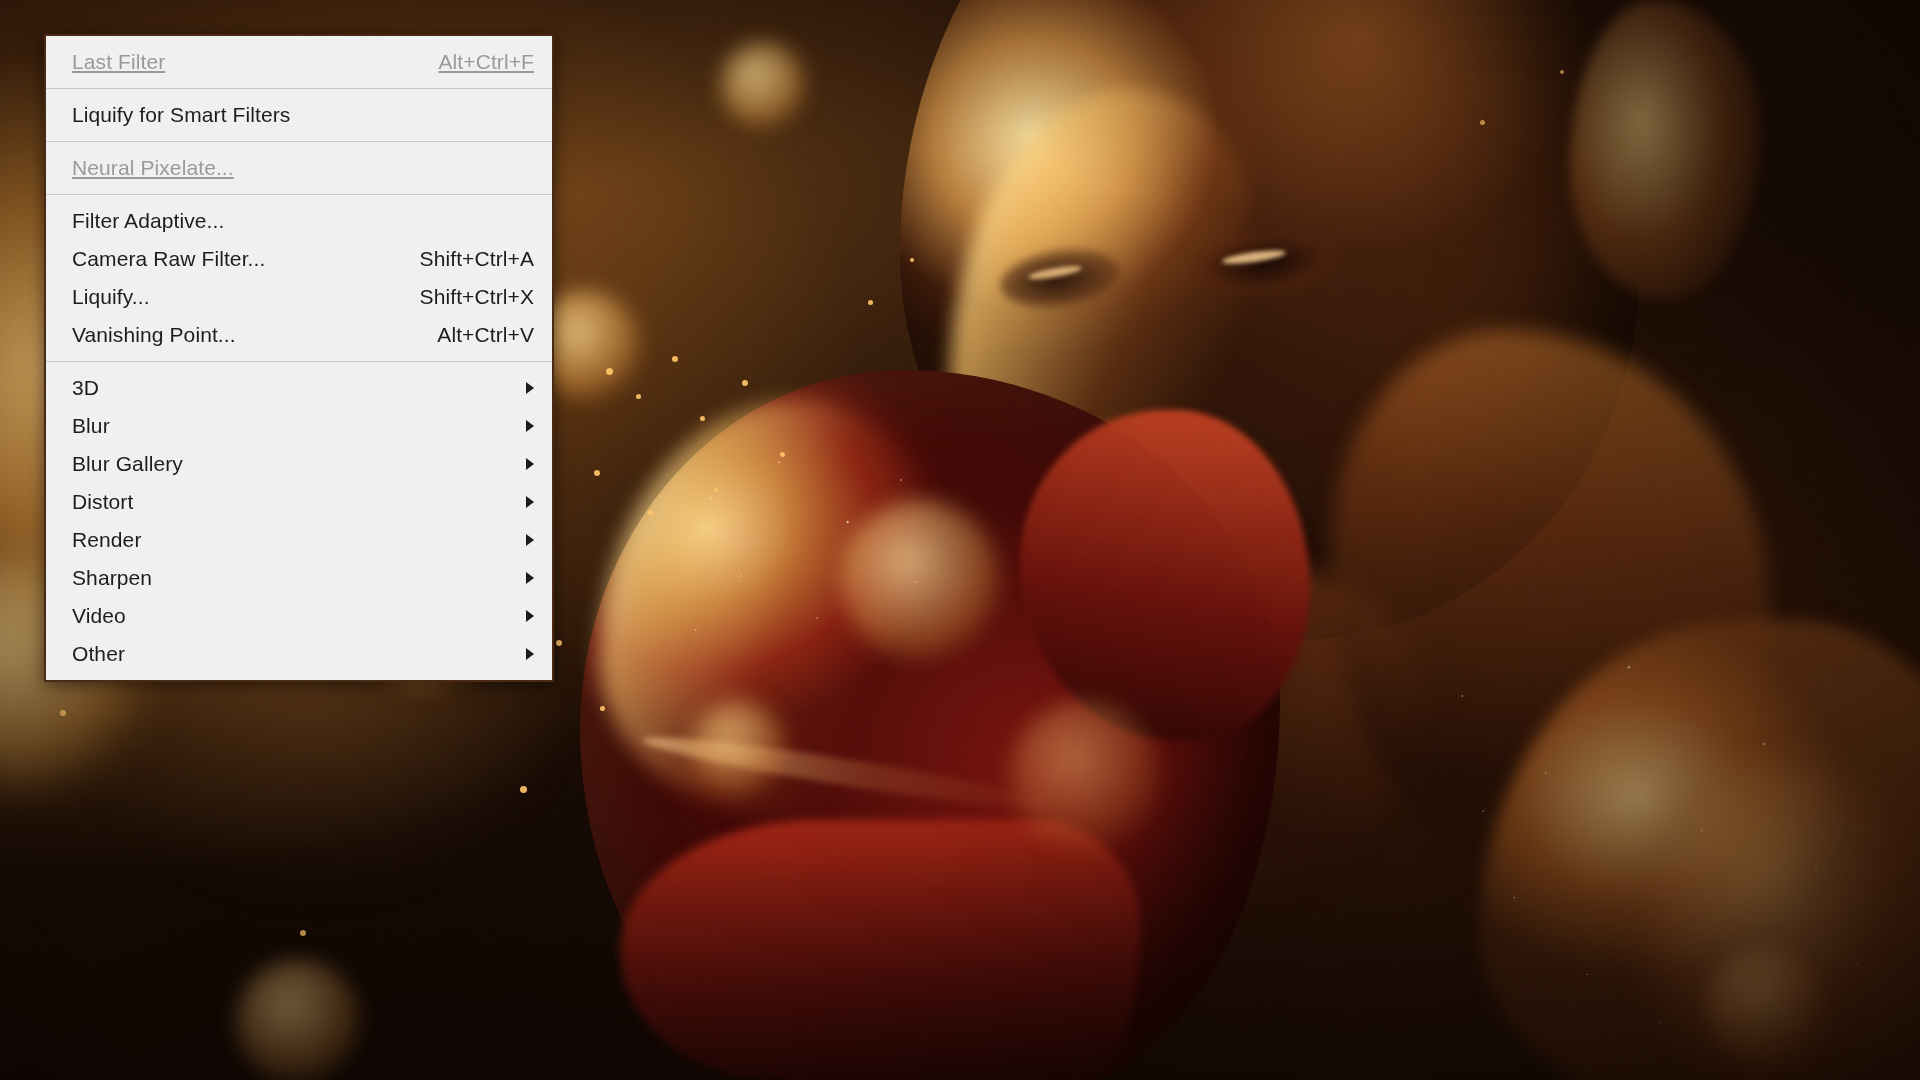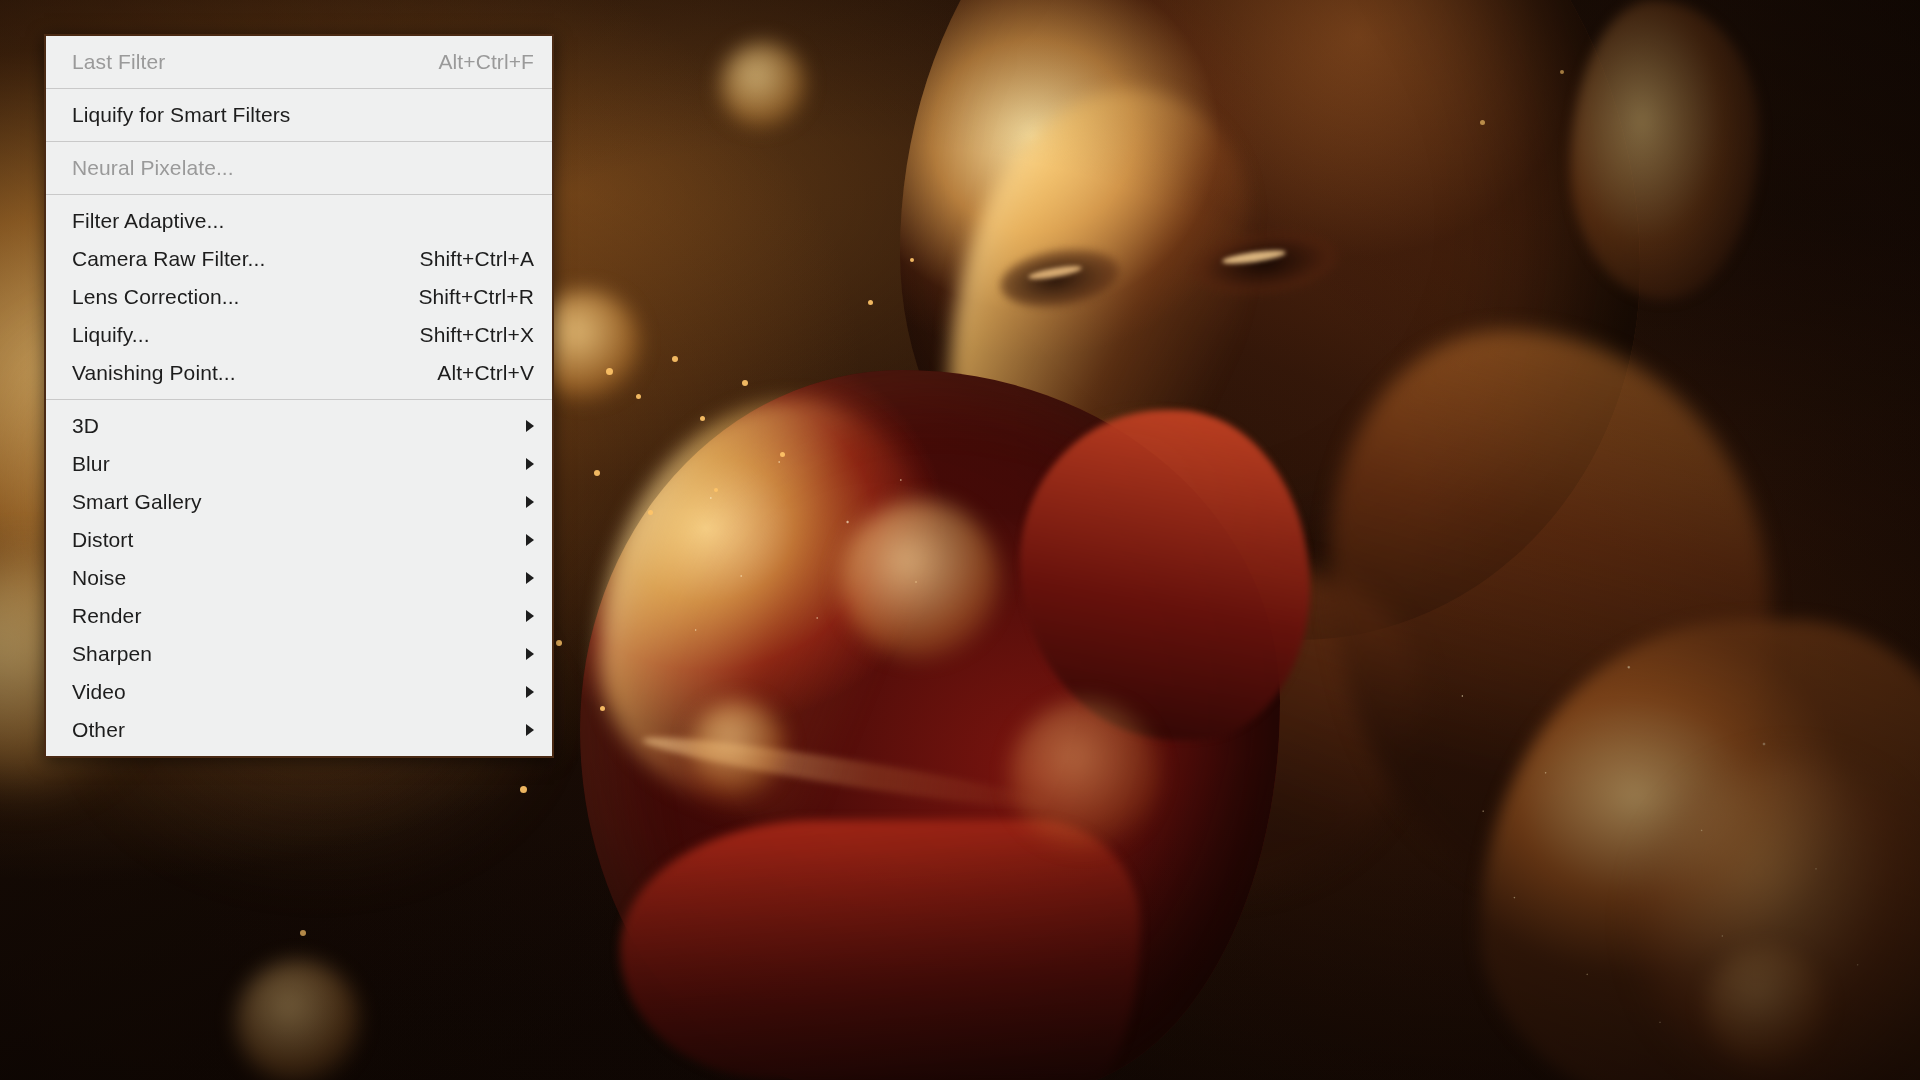--- a/index.html
+++ b/index.html
@@ -216,21 +216,21 @@
     display:flex;
     align-items:center;
     height:38px;
     padding:0 18px 0 26px;
     white-space:nowrap;
     cursor:default;
   }
   .mi .lbl{ flex:0 0 auto; letter-spacing:.1px; }
   .mi .sc{ margin-left:auto; letter-spacing:.1px; }
   .mi.disabled .lbl,
-  .mi.disabled .sc{ color:#9a9a9a; }
+  .mi.disabled .sc{ color:#9a9a9a;text-decoration:underline; }
   .mi .arrow{
     margin-left:auto;
     width:0;height:0;
     border-left:8px solid #1d1d1d;
     border-top:6px solid transparent;
     border-bottom:6px solid transparent;
   }
   .sep{ height:1px; background:#c9c9c9; margin:0; }
   .grp-pad-top{ padding-top:7px; }
   .grp-pad-bot{ padding-bottom:7px; }
@@ -320,55 +320,47 @@
     <div class="sep"></div>
     <div class="grp grp-pad-top grp-pad-bot">
       <div class="mi">
         <span class="lbl">Filter Adaptive...</span>
       </div>
       <div class="mi">
         <span class="lbl">Camera Raw Filter...</span>
         <span class="sc">Shift+Ctrl+A</span>
       </div>
       <div class="mi">
-        <span class="lbl">Lens Correction...</span>
-        <span class="sc">Shift+Ctrl+R</span>
-      </div>
-      <div class="mi">
         <span class="lbl">Liquify...</span>
         <span class="sc">Shift+Ctrl+X</span>
       </div>
       <div class="mi">
         <span class="lbl">Vanishing Point...</span>
         <span class="sc">Alt+Ctrl+V</span>
       </div>
     </div>
     <div class="sep"></div>
     <div class="grp grp-pad-top grp-pad-bot">
       <div class="mi">
         <span class="lbl">3D</span>
         <span class="arrow"></span>
       </div>
       <div class="mi">
         <span class="lbl">Blur</span>
         <span class="arrow"></span>
       </div>
       <div class="mi">
-        <span class="lbl">Smart Gallery</span>
+        <span class="lbl">Blur Gallery</span>
         <span class="arrow"></span>
       </div>
       <div class="mi">
         <span class="lbl">Distort</span>
         <span class="arrow"></span>
       </div>
       <div class="mi">
-        <span class="lbl">Noise</span>
-        <span class="arrow"></span>
-      </div>
-      <div class="mi">
         <span class="lbl">Render</span>
         <span class="arrow"></span>
       </div>
       <div class="mi">
         <span class="lbl">Sharpen</span>
         <span class="arrow"></span>
       </div>
       <div class="mi">
         <span class="lbl">Video</span>
         <span class="arrow"></span>

